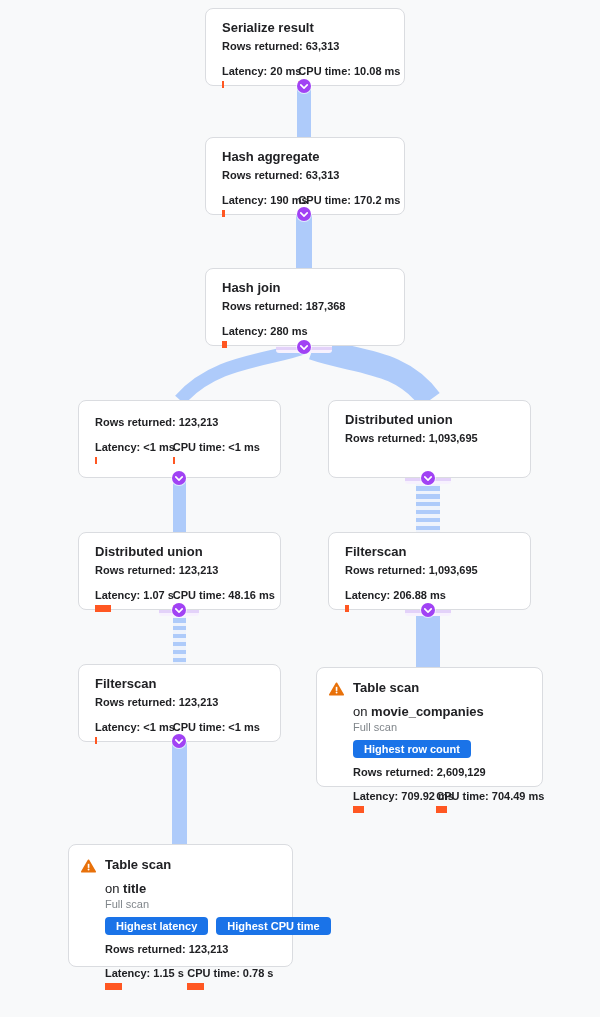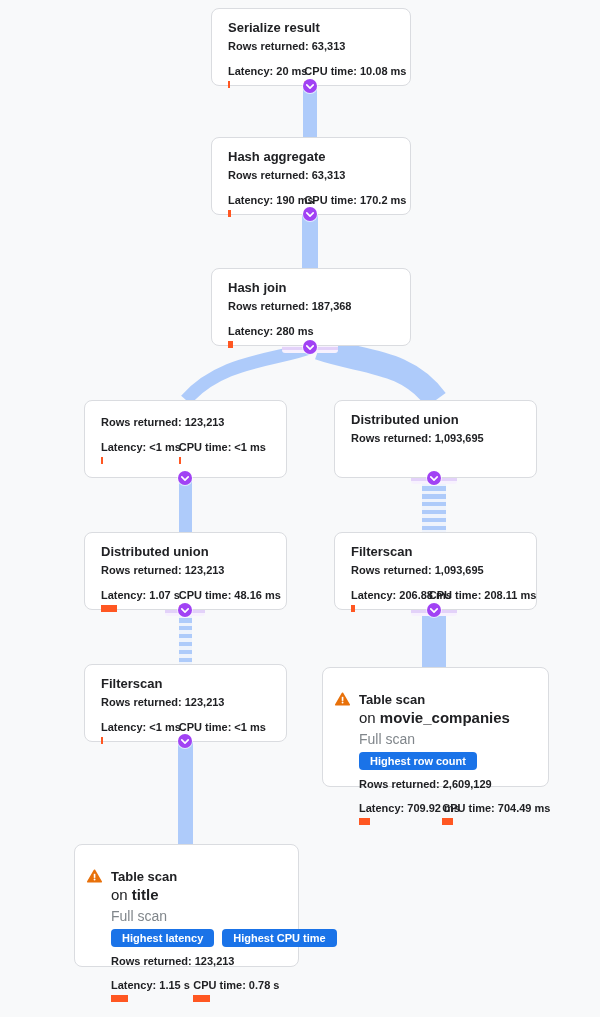--- a/index.html
+++ b/index.html
@@ -3,21 +3,21 @@
 <meta charset="utf-8">
 <style>
   html,body{margin:0;padding:0;}
   body{
     width:600px;height:1017px;
     background:#f8f9fa;
     font-family:"Liberation Sans",sans-serif;
     position:relative;
     overflow:hidden;
   }
-  .canvas{position:absolute;left:14px;top:0;width:492px;height:1017px;}
+  .canvas{position:absolute;left:8px;top:0;width:492px;height:1017px;}
 
   
   .edge{position:absolute;background:#aecbfa;z-index:0;}
   .edge.striped{
     background:repeating-linear-gradient(to bottom,#aecbfa 0px,#aecbfa 4.5px,#eef3fc 4.5px,#eef3fc 8px);
   }
   .branch-svg{position:absolute;z-index:0;}
 
   
   .halo{
@@ -43,26 +43,26 @@
   .card .rows{font-size:11px;font-weight:bold;margin-top:4px;line-height:13px;}
   .metrics{display:flex;margin-top:12px;}
   .metric{box-sizing:border-box;}
   .metric.first{width:46%;}
   .metric.second{flex:1;}
   .mlabel{font-size:11px;font-weight:bold;white-space:nowrap;line-height:13px;}
   .bar{height:7px;background:#ff5722;margin-top:3px;}
 
   
   .card.leaf{padding:12px 12px;}
-  .leaf-head{display:flex;align-items:flex-start;margin-top:12px;}
+  .leaf-head{display:flex;align-items:flex-end;}
   .warn{width:15px;height:14px;margin-right:9px;flex:none;display:block;}
   .leaf-body{margin-left:24px;}
-  .on-line{font-size:15px;margin-top:3px;line-height:13px;}
+  .on-line{font-size:13px;margin-top:9px;line-height:13px;}
   .on-line .tname{font-weight:bold;}
-  .scan-type{font-size:14px;color:#80868b;margin-top:9px;line-height:13px;}
+  .scan-type{font-size:11px;color:#80868b;margin-top:3px;line-height:13px;}
   .badges{margin-top:6px;display:flex;}
   .pill{
     background:#1a73e8;color:#ffffff;font-size:11px;font-weight:bold;
     border-radius:4px;padding:3px 11px;margin-right:8px;
     white-space:nowrap;line-height:12px;
   }
   .leaf-body .rows{font-size:11px;font-weight:bold;margin-top:8px;line-height:13px;}
   .leaf-body .metrics{margin-top:11px;}
   .metric.leaf-first{width:47%;}
 </style>
@@ -166,24 +166,20 @@
   </div>
 
   <div class="card" style="left:320px;top:532px;width:203px;height:78px;">
     <div class="title">Filterscan</div>
     <div class="rows">Rows returned: 1,093,695</div>
     <div class="metrics">
       <div class="metric first">
         <div class="mlabel">Latency: 206.88 ms</div>
         <div class="bar" style="width: 4px;"></div>
       </div>
-      <div class="metric second">
-        <div class="mlabel">CPU time: 208.11 ms</div>
-        <div class="bar" style="width: 4px;"></div>
-      </div>
     </div>
   </div>
 
   <div class="card" style="left:70px;top:664px;width:203px;height:78px;">
     <div class="title">Filterscan</div>
     <div class="rows">Rows returned: 123,213</div>
     <div class="metrics">
       <div class="metric first">
         <div class="mlabel">Latency: &lt;1 ms</div>
         <div class="bar" style="width: 2px;"></div>

